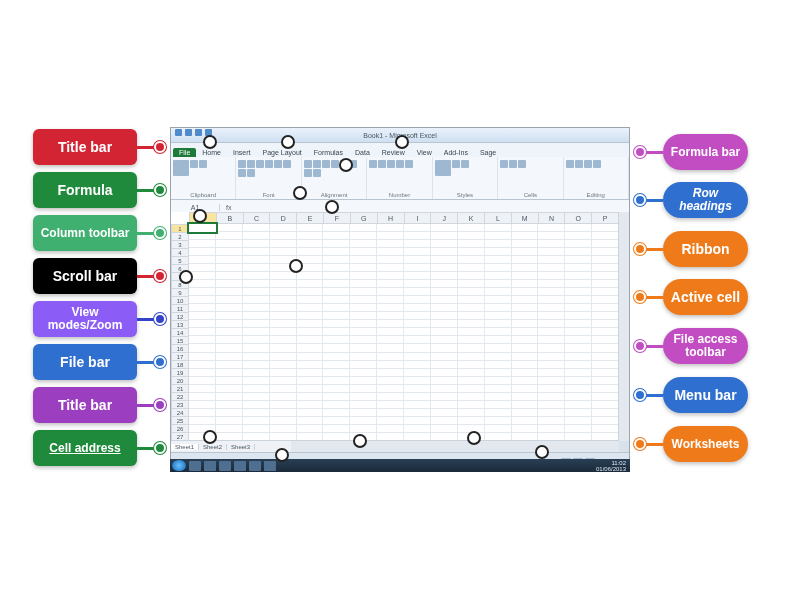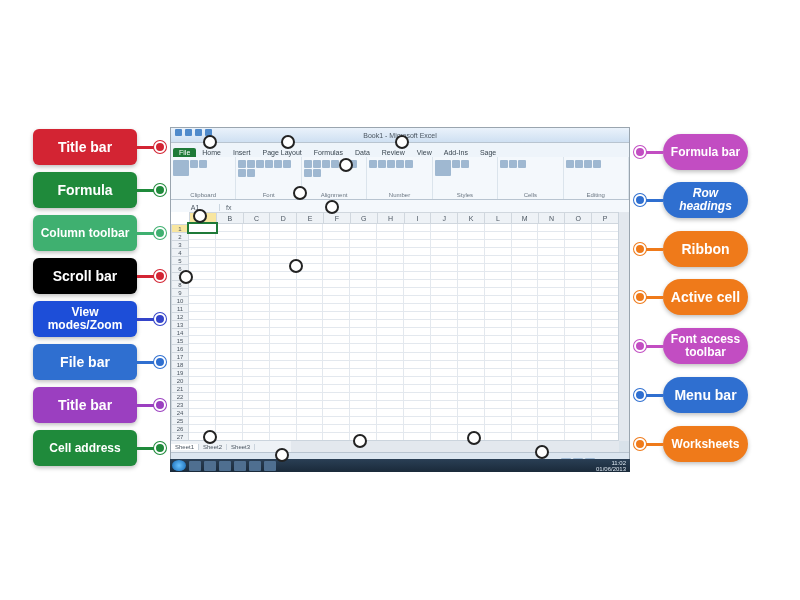--- a/index.html
+++ b/index.html
@@ -742,48 +742,48 @@
       <div class="dot" style="top: 147px; background: rgb(211, 36, 51); border-color: rgb(255, 255, 255); box-shadow: rgb(211, 36, 51) 0px 0px 0px 1px;"></div>
       <div class="pill" style="top: 172px; background: rgb(31, 138, 59);">Formula</div>
       <div class="conn" style="top: 189px; background: rgb(31, 138, 59);"></div>
       <div class="dot" style="top: 190px; background: rgb(31, 138, 59); border-color: rgb(255, 255, 255); box-shadow: rgb(31, 138, 59) 0px 0px 0px 1px;"></div>
       <div class="pill two" style="top: 215px; background: rgb(63, 176, 112);">Column toolbar</div>
       <div class="conn" style="top: 232px; background: rgb(63, 176, 112);"></div>
       <div class="dot" style="top: 233px; background: rgb(63, 176, 112); border-color: rgb(255, 255, 255); box-shadow: rgb(63, 176, 112) 0px 0px 0px 1px;"></div>
       <div class="pill" style="top: 258px; background: #000000;">Scroll bar</div>
       <div class="conn" style="top: 275px; background: rgb(211, 36, 51);"></div>
       <div class="dot" style="top: 276px; background: rgb(211, 36, 51); border-color: rgb(255, 255, 255); box-shadow: rgb(211, 36, 51) 0px 0px 0px 1px;"></div>
-      <div class="pill two" style="top: 301px; background: #1d4ed8;">View modes/Zoom</div>
+      <div class="pill two" style="top: 301px; background: #8b5cf6;">View modes/Zoom</div>
       <div class="conn" style="top: 318px; background: rgb(52, 68, 201);"></div>
       <div class="dot" style="top: 319px; background: rgb(52, 68, 201); border-color: rgb(255, 255, 255); box-shadow: rgb(52, 68, 201) 0px 0px 0px 1px;"></div>
       <div class="pill" style="top: 344px; background: rgb(47, 111, 208);">File bar</div>
       <div class="conn" style="top: 361px; background: rgb(47, 111, 208);"></div>
       <div class="dot" style="top: 362px; background: rgb(47, 111, 208); border-color: rgb(255, 255, 255); box-shadow: rgb(47, 111, 208) 0px 0px 0px 1px;"></div>
       <div class="pill" style="top: 387px; background: rgb(155, 63, 192);">Title bar</div>
       <div class="conn" style="top: 404px; background: rgb(155, 63, 192);"></div>
       <div class="dot" style="top: 405px; background: rgb(155, 63, 192); border-color: rgb(255, 255, 255); box-shadow: rgb(155, 63, 192) 0px 0px 0px 1px;"></div>
-      <div class="pill two" style="top: 430px; background: rgb(31, 138, 59);">Cell address</div>
+      <div class="pill two" style="top: 430px; background: rgb(31, 138, 59); text-decoration: underline;">Cell address</div>
       <div class="conn" style="top: 447px; background: rgb(31, 138, 59);"></div>
       <div class="dot" style="top: 448px; background: rgb(31, 138, 59); border-color: rgb(255, 255, 255); box-shadow: rgb(31, 138, 59) 0px 0px 0px 1px;"></div>
     </div>
 
   <div class="rightCol" id="rightCol">
       <div class="pill two" style="top: 134px; background: rgb(194, 77, 194);">Formula bar</div>
       <div class="conn" style="top: 151px; background: rgb(194, 77, 194);"></div>
       <div class="dot" style="top: 152px; background: rgb(194, 77, 194); border-color: rgb(255, 255, 255); box-shadow: rgb(194, 77, 194) 0px 0px 0px 1px;"></div>
       <div class="pill two" style="top: 182px; background: rgb(47, 111, 208); font-style: italic;">Row headings</div>
       <div class="conn" style="top: 199px; background: rgb(47, 111, 208);"></div>
       <div class="dot" style="top: 200px; background: rgb(47, 111, 208); border-color: rgb(255, 255, 255); box-shadow: rgb(47, 111, 208) 0px 0px 0px 1px;"></div>
       <div class="pill" style="top: 231px; background: rgb(239, 122, 26);">Ribbon</div>
       <div class="conn" style="top: 248px; background: rgb(239, 122, 26);"></div>
       <div class="dot" style="top: 249px; background: rgb(239, 122, 26); border-color: rgb(255, 255, 255); box-shadow: rgb(239, 122, 26) 0px 0px 0px 1px;"></div>
       <div class="pill" style="top: 279px; background: rgb(239, 122, 26);">Active cell</div>
       <div class="conn" style="top: 296px; background: rgb(239, 122, 26);"></div>
       <div class="dot" style="top: 297px; background: rgb(239, 122, 26); border-color: rgb(255, 255, 255); box-shadow: rgb(239, 122, 26) 0px 0px 0px 1px;"></div>
-      <div class="pill two" style="top: 328px; background: rgb(194, 77, 194);">Font access toolbar</div>
+      <div class="pill two" style="top: 328px; background: rgb(194, 77, 194);">File access toolbar</div>
       <div class="conn" style="top: 345px; background: rgb(194, 77, 194);"></div>
       <div class="dot" style="top: 346px; background: rgb(194, 77, 194); border-color: rgb(255, 255, 255); box-shadow: rgb(194, 77, 194) 0px 0px 0px 1px;"></div>
       <div class="pill" style="top: 377px; background: rgb(47, 111, 208);">Menu bar</div>
       <div class="conn" style="top: 394px; background: rgb(47, 111, 208);"></div>
       <div class="dot" style="top: 395px; background: rgb(47, 111, 208); border-color: rgb(255, 255, 255); box-shadow: rgb(47, 111, 208) 0px 0px 0px 1px;"></div>
       <div class="pill two" style="top: 426px; background: rgb(239, 122, 26);">Worksheets</div>
       <div class="conn" style="top: 443px; background: rgb(239, 122, 26);"></div>
       <div class="dot" style="top: 444px; background: rgb(239, 122, 26); border-color: rgb(255, 255, 255); box-shadow: rgb(239, 122, 26) 0px 0px 0px 1px;"></div>
     </div>
 

